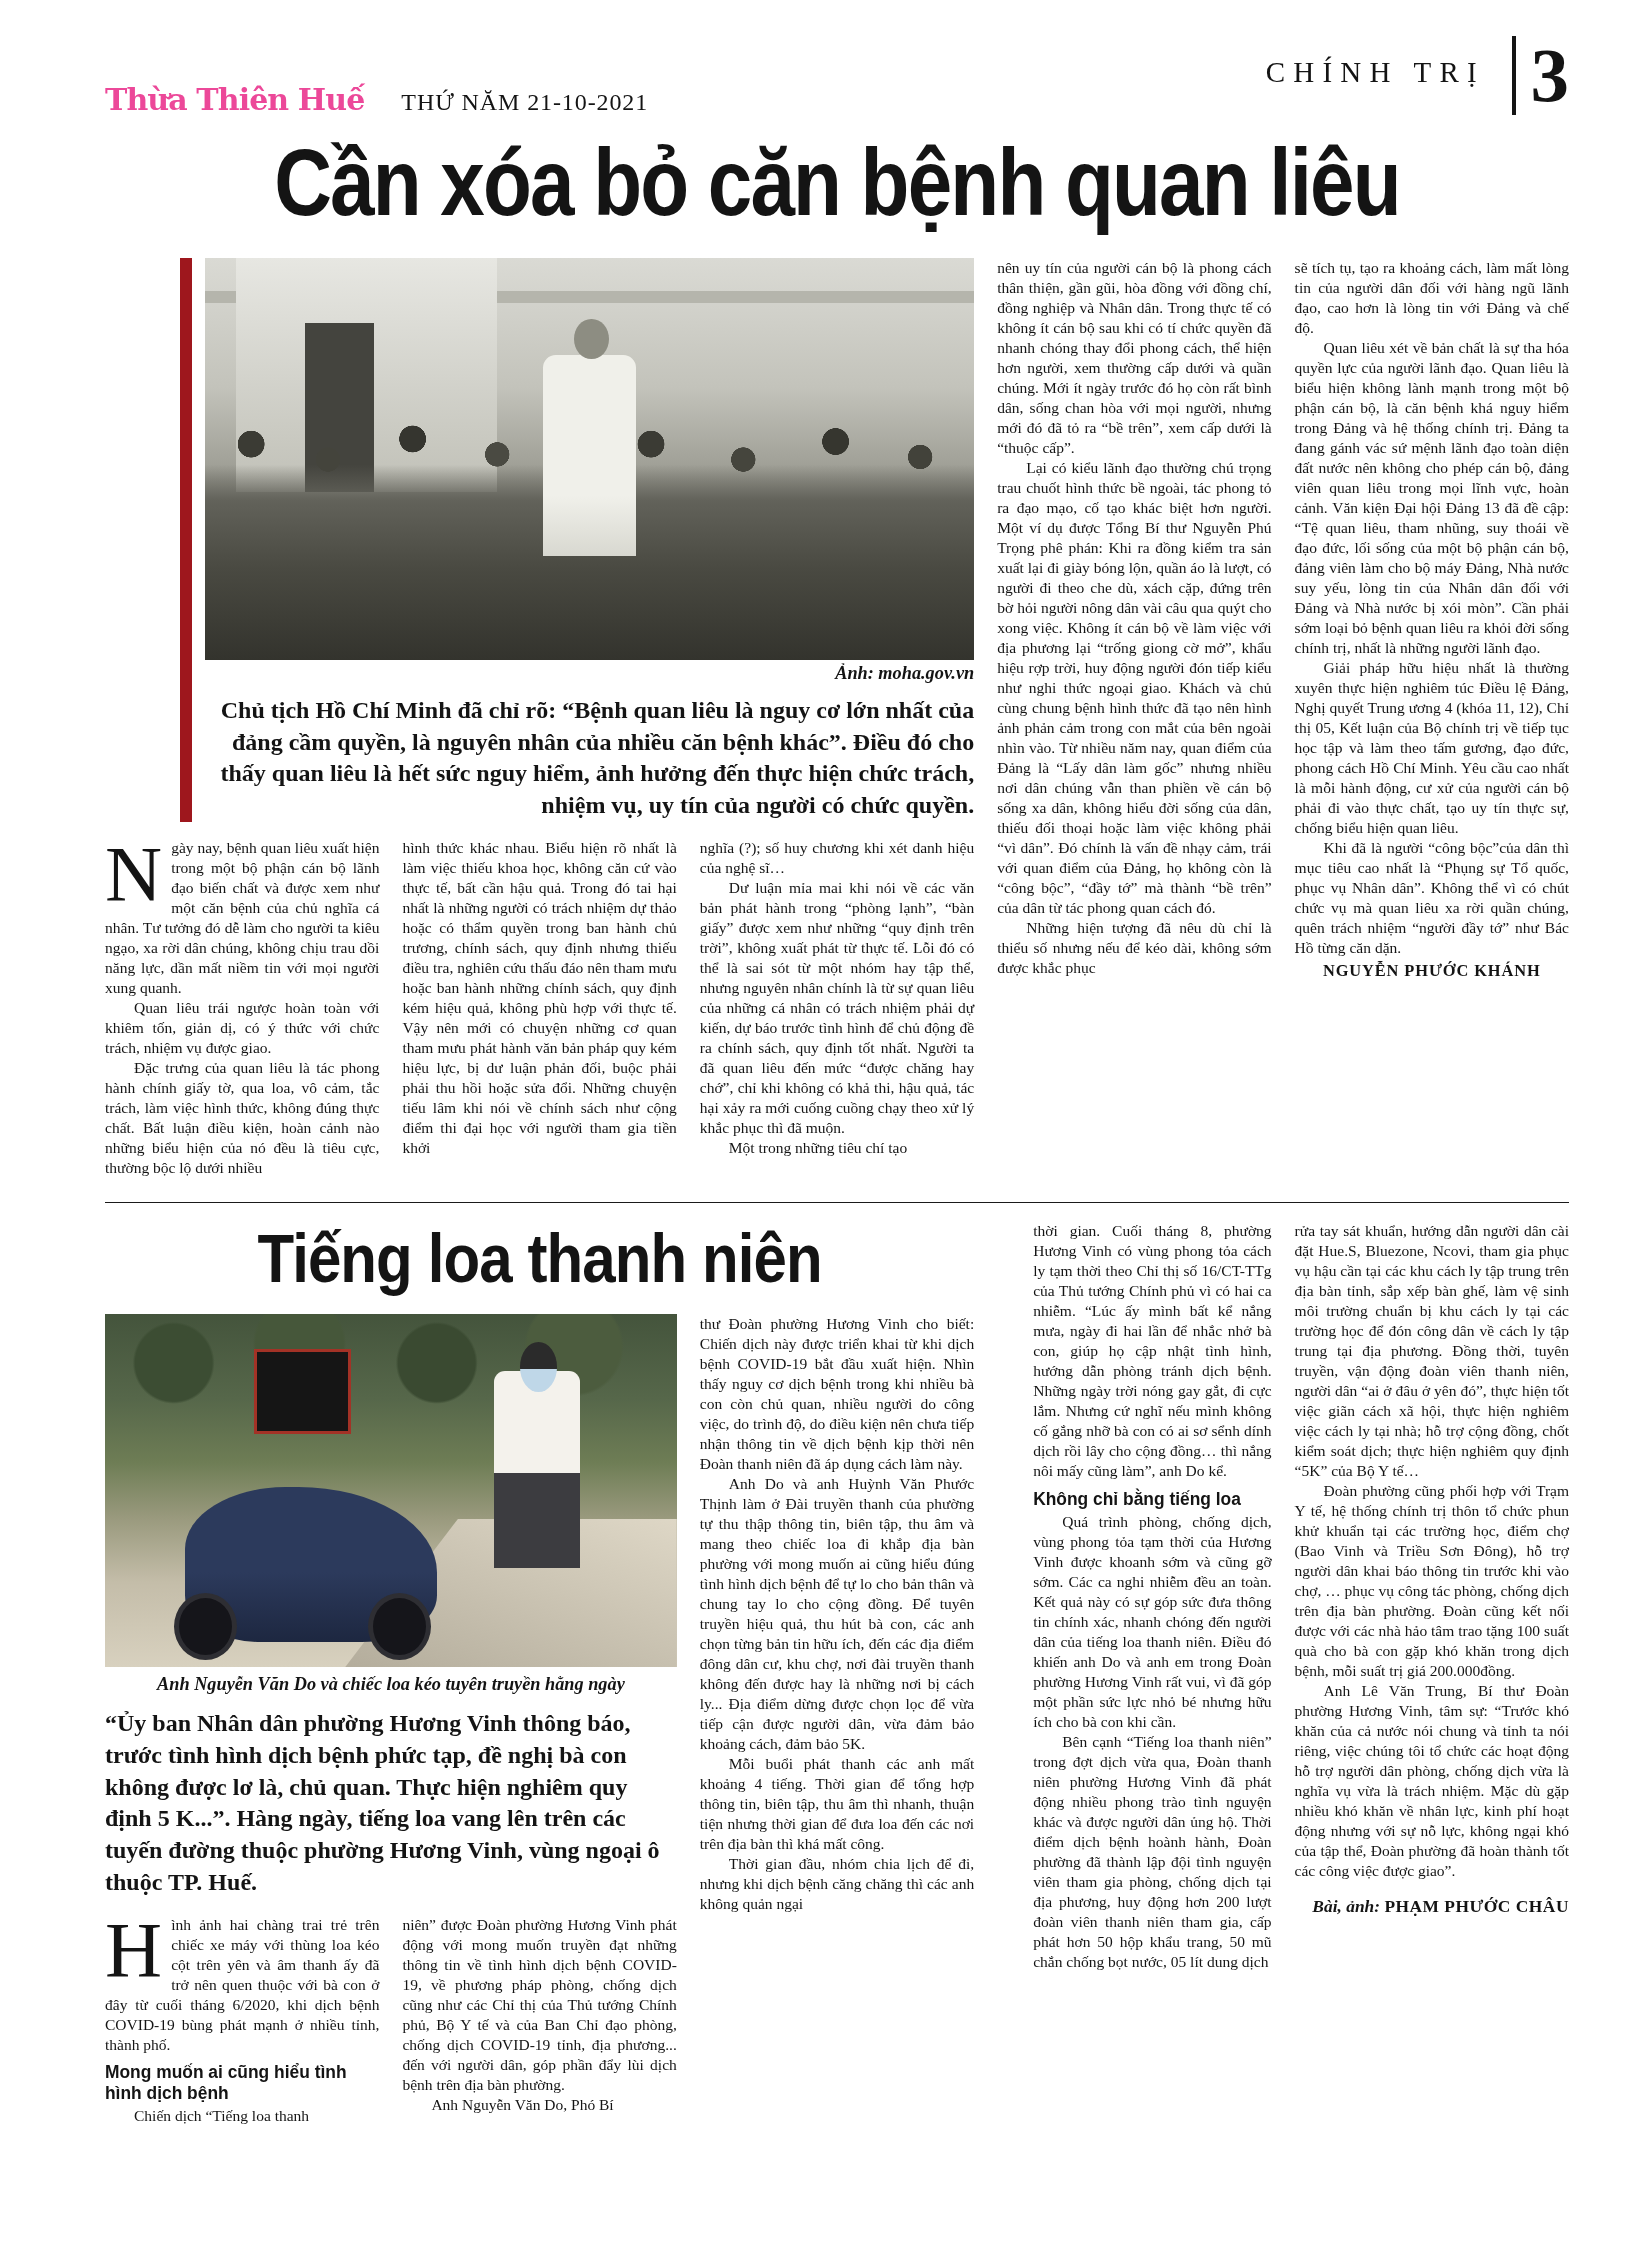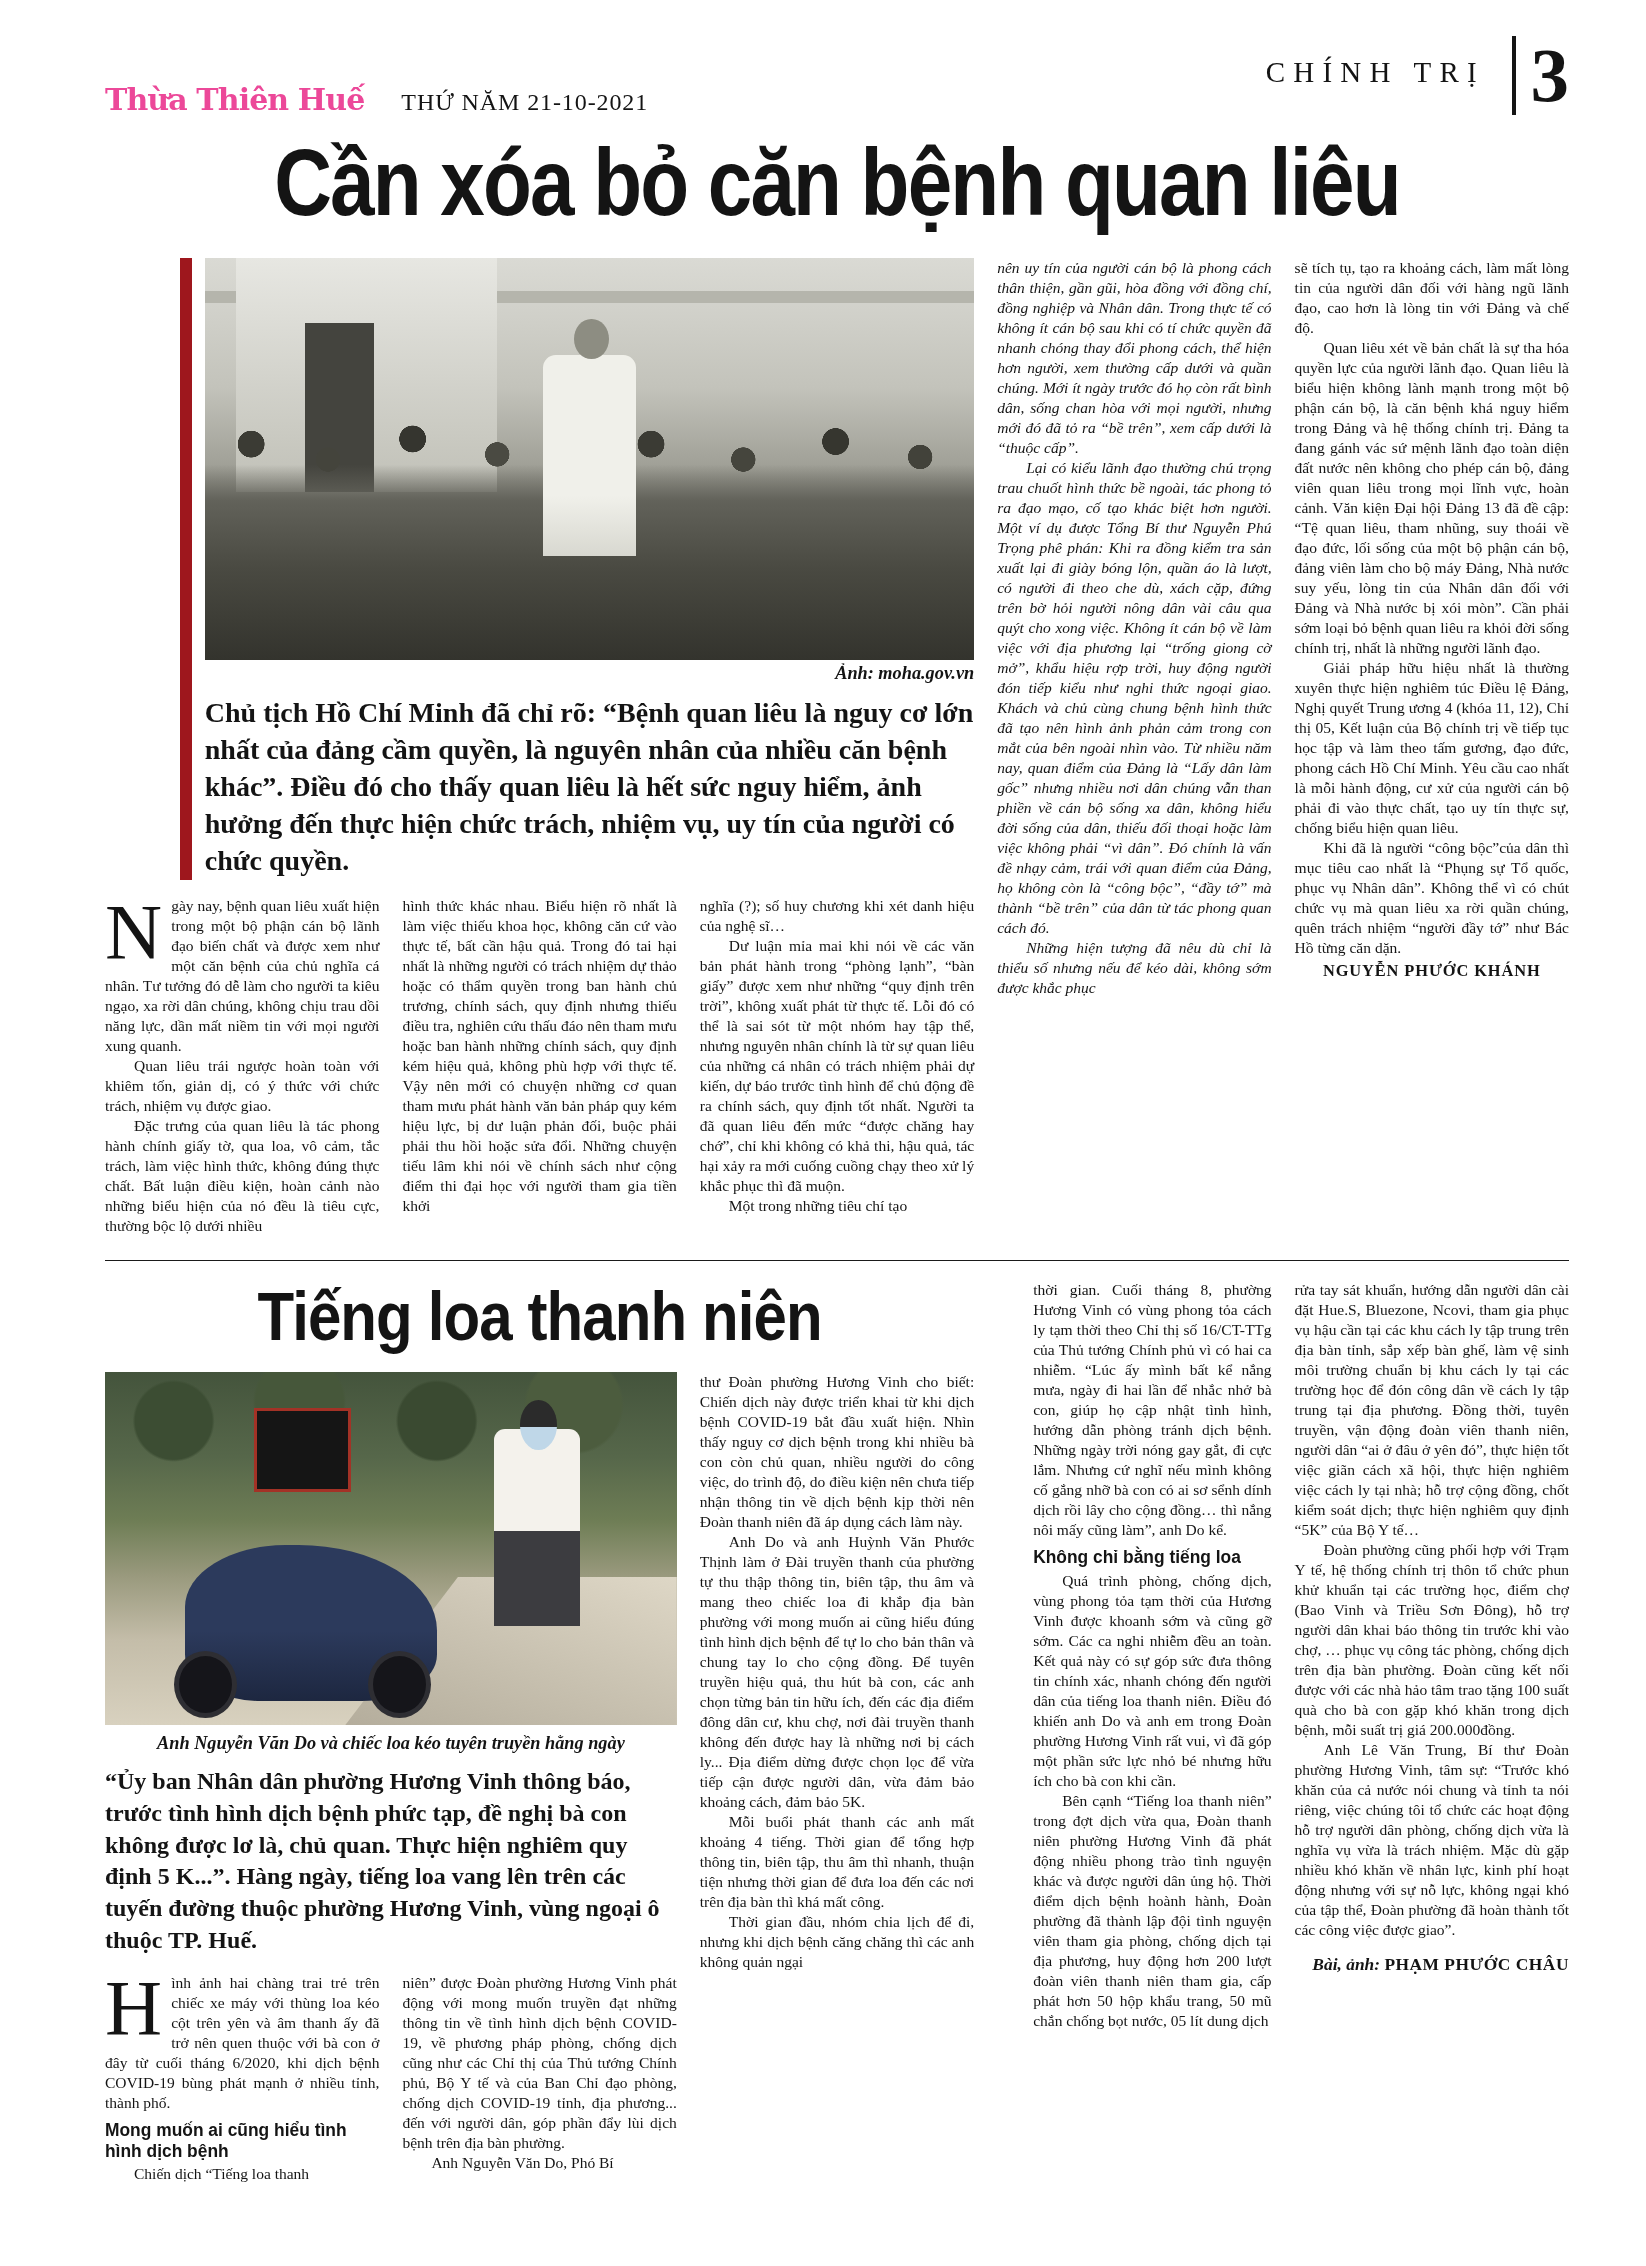--- a/index.html
+++ b/index.html
@@ -19,21 +19,21 @@
   .hdr-pagenum{font-size:77px;line-height:0.9;font-weight:bold;}
   
   .headline1{
     font-family:"Liberation Sans",sans-serif;font-weight:bold;font-size:80px;
     letter-spacing:-1.8px;text-align:center;margin:24px 0 27.4px;
     transform:scaleY(1.18);transform-origin:50% 60%;
   }
   
   .art{display:grid;grid-template-columns:repeat(5,1fr);column-gap:23px;}
   .a1-left{grid-column:1/4;}
-  .a1-c4{grid-column:4/5;font-style:italic;}
+  .a1-c4{grid-column:4/5;}
   .a1-c5{grid-column:5/6;}
   .a1-top{display:flex;padding-left:75px;}
   .redbar{flex:0 0 12px;background:#9e171d;margin-right:12.8px;}
   .a1-photo-zone{flex:1;min-width:0;}
   
   .photo1{position:relative;height:402px;overflow:hidden;
     background:linear-gradient(180deg,#dadad4 0%,#cfcfc8 16%,#c3c3bb 32%,#a3a39a 50%,#7d7d74 72%,#5a5a52 100%);}
   .p1-building{position:absolute;left:4%;top:0;width:34%;height:58%;
     background:linear-gradient(180deg,#e7e7e2,#c0c0b7);}
   .p1-door{position:absolute;left:13%;top:16%;width:9%;height:42%;background:#44443e;}
@@ -69,21 +69,21 @@
   .p2-wheel.front{left:12%;bottom:2%;}
   .p2-wheel.rear{left:46%;bottom:2%;}
   .p2-speaker{position:absolute;left:26%;top:10%;width:17%;height:24%;background:#151515;border:3.7px solid #a33226;box-sizing:border-box;}
   .p2-man{position:absolute;right:17%;top:16%;width:15%;height:56%;
     background:linear-gradient(180deg,#f4f2ec 0 52%,#3c3c40 52% 100%);border-radius:11px 11px 0 0;}
   .p2-man-head{position:absolute;right:21%;top:8%;width:6.5%;height:14%;border-radius:50%;
     background:linear-gradient(180deg,#2b2b2b 0 55%,#bfd7e8 55% 100%);}
   
   .caption{font-size:19px;font-weight:bold;font-style:italic;text-align:center;margin-top:8.2px;line-height:1.2;}
   .credit{font-size:18.3px;font-weight:bold;font-style:italic;text-align:right;margin:2.7px 0 11px;}
-  .lede{font-size:28px;font-weight:bold;line-height:1.32;text-align:left;}
+  .lede{font-size:24px;font-weight:bold;line-height:1.32;text-align:right;}
   
   .bodyrow{display:flex;gap:23px;margin-top:16.4px;}
   .bcol{flex:1;min-width:0;}
   .textcol{font-size:15.5px;line-height:20px;}
   .para{margin:0;text-align:justify;text-indent:29px;}
   .para.cont,.para.drop{text-indent:0;}
   .para.sub{
     text-indent:0;font-family:"Liberation Sans",sans-serif;font-weight:bold;
     font-size:17.4px;line-height:1.15;margin:7.3px 0 3.7px;text-align:left;
     transform:scaleY(1.08);transform-origin:left center;}

